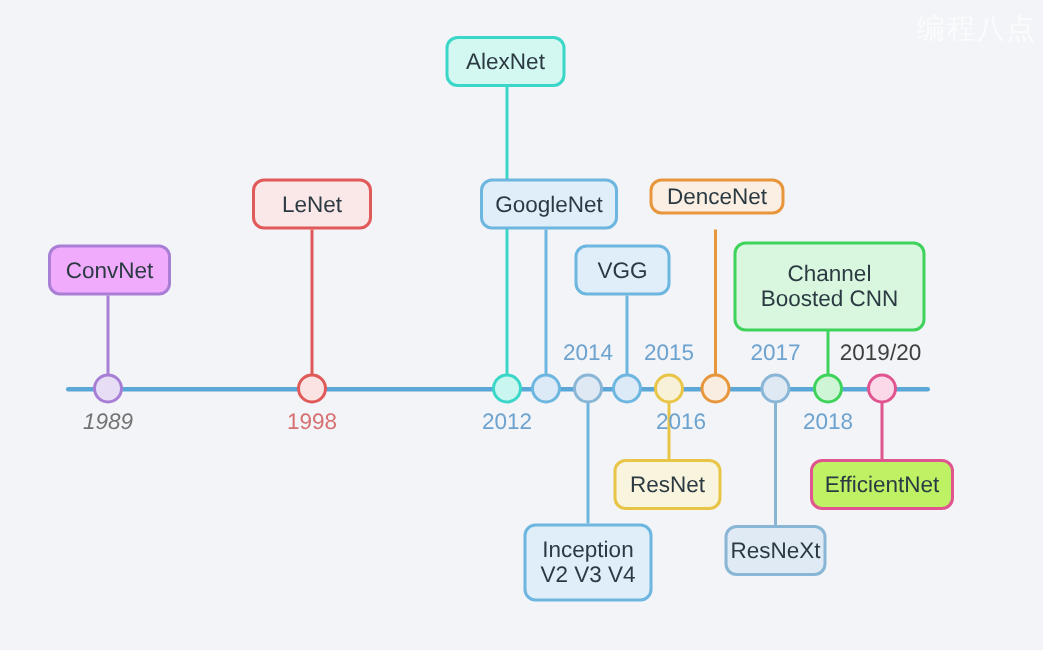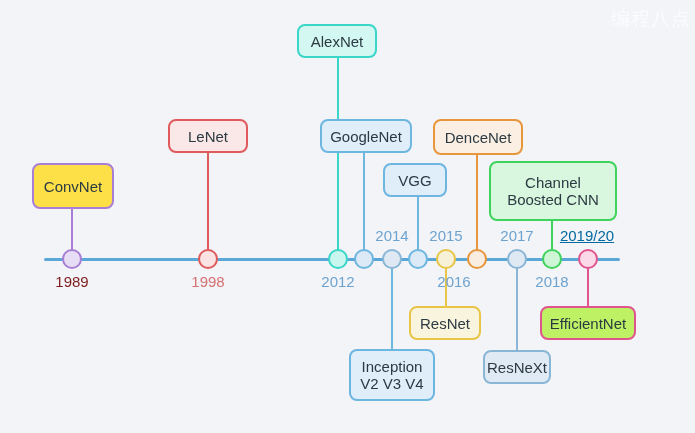--- a/index.html
+++ b/index.html
@@ -82,39 +82,39 @@
       <div class="node" style="left: 364px; top: 259px; border-color: rgb(108, 182, 224); background: rgb(220, 234, 247);"></div>
       <div class="node" style="left: 392px; top: 259px; border-color: rgb(138, 182, 214); background: rgb(223, 233, 243);"></div>
       <div class="node" style="left: 418px; top: 259px; border-color: rgb(108, 182, 224); background: rgb(220, 234, 247);"></div>
       <div class="node" style="left: 446px; top: 259px; border-color: rgb(232, 197, 71); background: rgb(247, 241, 216);"></div>
       <div class="node" style="left: 477px; top: 259px; border-color: rgb(232, 150, 60); background: rgb(249, 236, 224);"></div>
       <div class="node" style="left: 517px; top: 259px; border-color: rgb(138, 182, 214); background: rgb(223, 233, 243);"></div>
       <div class="node" style="left: 552px; top: 259px; border-color: rgb(63, 211, 92); background: rgb(205, 245, 214);"></div>
       <div class="node" style="left: 588px; top: 259px; border-color: rgb(224, 85, 143); background: rgb(251, 217, 232);"></div>
     </div>
   <div id="labels-layer">
-      <div class="lbl" style="left: 73px; top: 163px; width: 82px; height: 46px; border-color: rgb(169, 127, 214); background: #fde047;">ConvNet</div>
+      <div class="lbl" style="left: 73px; top: 163px; width: 82px; height: 34px; border-color: rgb(169, 127, 214); background: #f0abfc;">ConvNet</div>
       <div class="lbl" style="left: 208px; top: 119px; width: 80px; height: 34px; border-color: rgb(224, 90, 90); background: rgb(250, 231, 231);">LeNet</div>
       <div class="lbl" style="left: 337px; top: 24px; width: 80px; height: 34px; border-color: rgb(58, 214, 200); background: rgb(211, 247, 241);">AlexNet</div>
       <div class="lbl" style="left: 366px; top: 119px; width: 92px; height: 34px; border-color: rgb(108, 182, 224); background: rgb(224, 238, 249);">GoogleNet</div>
       <div class="lbl" style="left: 415px; top: 163px; width: 64px; height: 34px; border-color: rgb(108, 182, 224); background: rgb(224, 238, 249);">VGG</div>
-      <div class="lbl" style="left: 478px; top: 119px; width: 90px; height: 36px; border-color: rgb(232, 150, 60); background: rgb(250, 239, 226);">DenceNet</div>
+      <div class="lbl" style="left: 478px; top: 119px; width: 90px; height: 24px; border-color: rgb(232, 150, 60); background: rgb(250, 239, 226);">DenceNet</div>
       <div class="lbl" style="left: 553px; top: 161px; width: 128px; height: 60px; border-color: rgb(63, 211, 92); background: rgb(216, 247, 222);">Channel
 Boosted CNN</div>
       <div class="lbl" style="left: 392px; top: 349px; width: 86px; height: 52px; border-color: rgb(108, 182, 224); background: rgb(224, 238, 249);">Inception
 V2 V3 V4</div>
       <div class="lbl" style="left: 445px; top: 306px; width: 72px; height: 34px; border-color: rgb(232, 197, 71); background: rgb(249, 244, 221);">ResNet</div>
       <div class="lbl" style="left: 517px; top: 350px; width: 68px; height: 34px; border-color: rgb(138, 182, 214); background: rgb(224, 234, 244);">ResNeXt</div>
       <div class="lbl" style="left: 588px; top: 306px; width: 96px; height: 34px; border-color: rgb(224, 85, 143); background: #bef264;">EfficientNet</div>
     </div>
   <div id="years-layer">
-      <div class="year" style="left: 72px; top: 273px; color: #7f1d1d;">1989</div>
+      <div class="year" style="left: 72px; top: 273px; color: #737373; font-style: italic;">1989</div>
       <div class="year" style="left: 208px; top: 273px; color: rgb(215, 112, 112);">1998</div>
       <div class="year" style="left: 338px; top: 273px; color: rgb(110, 163, 207);">2012</div>
       <div class="year" style="left: 392px; top: 227px; color: rgb(110, 163, 207);">2014</div>
       <div class="year" style="left: 446px; top: 227px; color: rgb(110, 163, 207);">2015</div>
       <div class="year" style="left: 454px; top: 273px; color: rgb(110, 163, 207);">2016</div>
       <div class="year" style="left: 517px; top: 227px; color: rgb(110, 163, 207);">2017</div>
       <div class="year" style="left: 552px; top: 273px; color: rgb(110, 163, 207);">2018</div>
-      <div class="year" style="left: 587px; top: 227px; color: #0369a1; text-decoration: underline;">2019/20</div>
+      <div class="year" style="left: 587px; top: 227px; color: #404040;">2019/20</div>
     </div>
 
 </div>
 
 </body></html>

